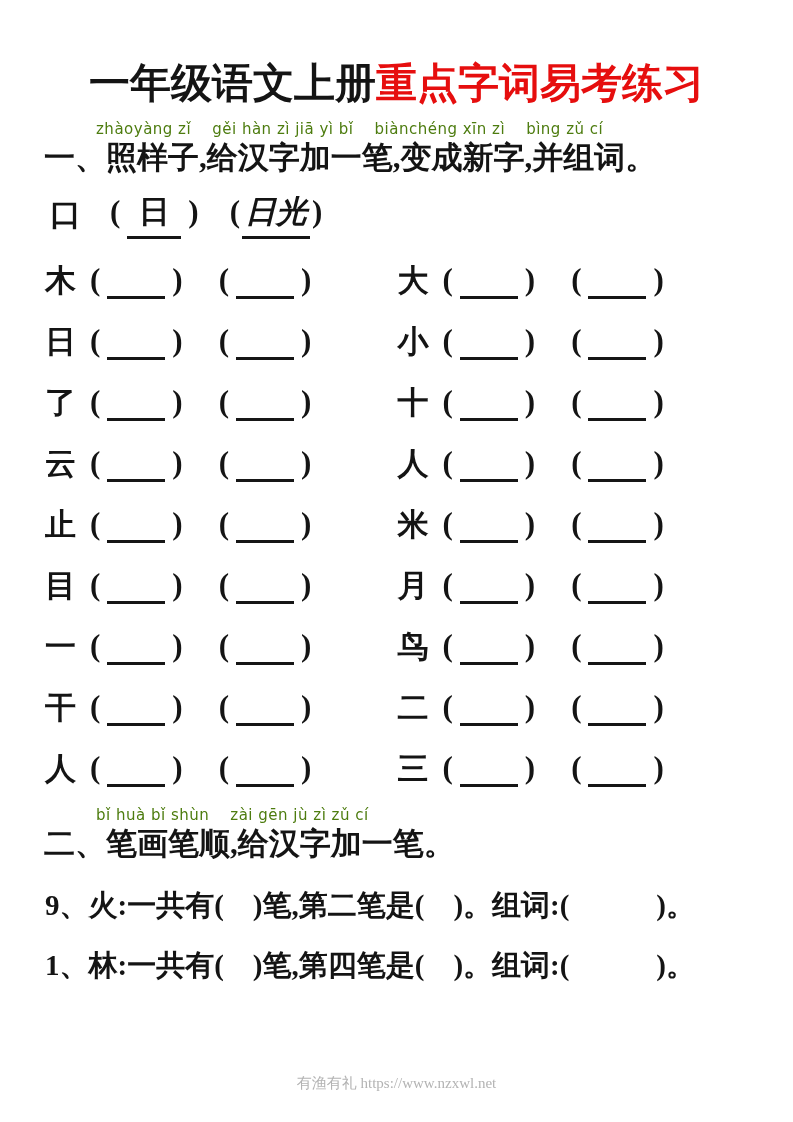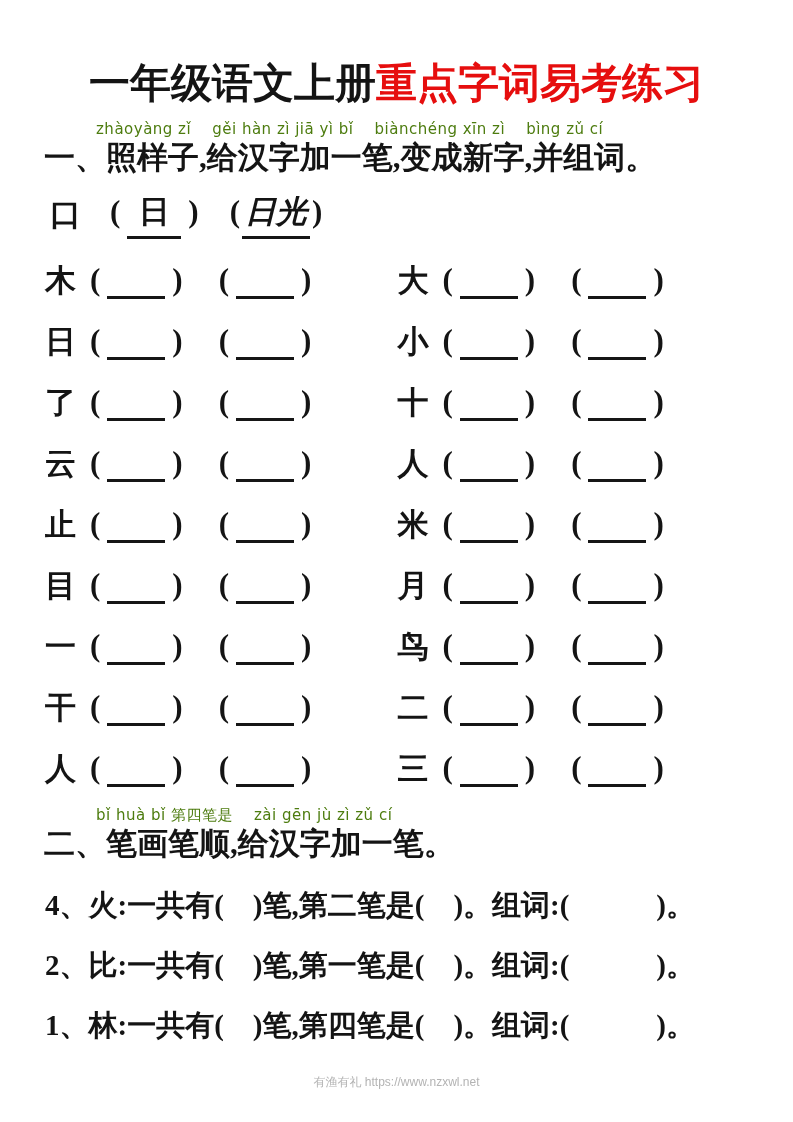--- a/index.html
+++ b/index.html
@@ -93,23 +93,23 @@
     height: 60px;
     display: flex;
     align-items: center;
     font-size: 29px;
     white-space: pre-wrap;
   }
   .footer {
     position: absolute;
     top: 1066px; left: 0; right: 0;
     text-align: center;
-    font-family: Liberation Sans, sans-serif;
+    font-family: Liberation Serif, serif;
     font-weight: 400;
-    font-size: 12px;
+    font-size: 15px;
     color: #b3b3b3;
   }
 </style>
 </head>
 <body>
 
 <div class="page">
 
   <div class="title">
     <span>一年级语文上册</span><span class="red">重点字词易考练习</span>
@@ -238,24 +238,23 @@
       </div>
       <div class="cell">
         <span class="hz">三</span>
         <span class="blank"><i class="op">(</i><i class="bline"></i><i class="cp">)</i></span>
         <span class="blank"><i class="op">(</i><i class="bline"></i><i class="cp">)</i></span>
       </div>
     </div>
 
   </div>
 
-  <div class="pinyin pinyin2">bǐ huà bǐ 第四笔是    zài gēn jù zì zǔ cí</div>
+  <div class="pinyin pinyin2">bǐ huà bǐ shùn    zài gēn jù zì zǔ cí</div>
   <div class="heading heading2">二、笔画笔顺,给汉字加一笔。</div>
 
   <div class="questions">
-    <div class="question">4、火:一共有(    )笔,第二笔是(    )。组词:(            )。</div>
-    <div class="question">2、比:一共有(    )笔,第一笔是(    )。组词:(            )。</div>
+    <div class="question">9、火:一共有(    )笔,第二笔是(    )。组词:(            )。</div>
     <div class="question">1、林:一共有(    )笔,第四笔是(    )。组词:(            )。</div>
   </div>
 
   <div class="footer">有渔有礼 https://www.nzxwl.net</div>
 
 </div>
 
 </body></html>

